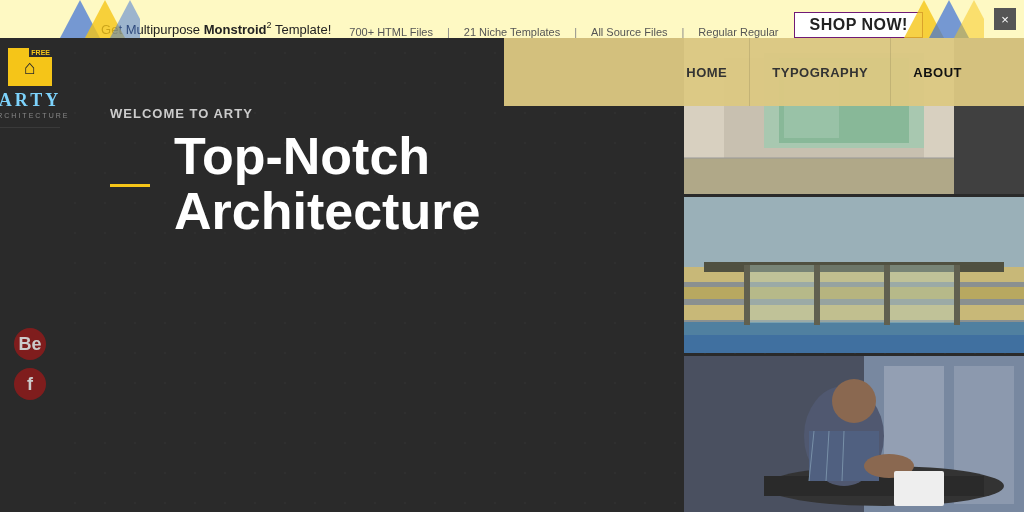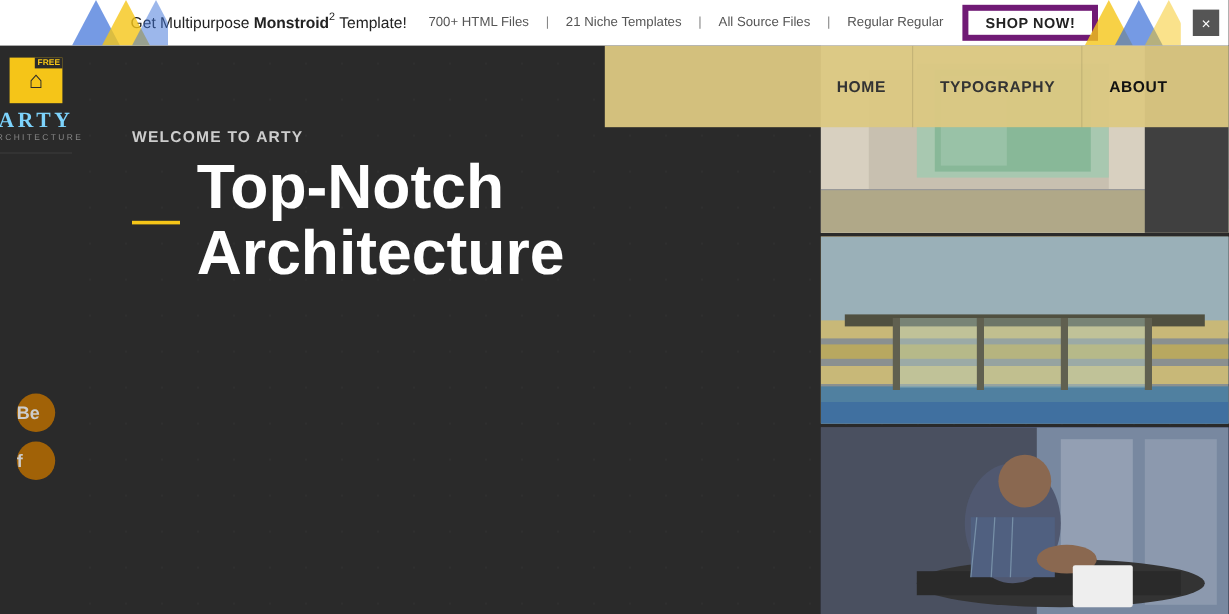--- a/index.html
+++ b/index.html
@@ -2,45 +2,45 @@
 <html><head>
   <meta charset="utf-8">
   <style>
     * { margin: 0; padding: 0; box-sizing: border-box; }
     body { width: 1024px; height: 512px; overflow: hidden; font-family: 'Arial', sans-serif; background: #2a2a2a; }
 
     
     .top-banner {
       width: 100%;
       height: 38px;
-      background: #ffffff;
-      display: flex;
-      align-items: center;
+      background: #fef9c3;
+      display: flex;
+      align-items: flex-end;
       justify-content: center;
       gap: 10px;
       position: relative;
       z-index: 10;
     }
     .banner-dividers {
       display: flex;
       gap: 14px;
       align-items: center;
       margin-left: 8px;
     }
     .banner-dividers span {
       color: #555;
       font-size: 11px;
     }
     .banner-dividers .sep { color: #888; }
     .shop-btn {
       background: #fff;
       color: #222;
-      border: 5px solid #701a75;
+      border: 1px solid #701a75;
       padding: 3px 14px;
-      font-size: 12px;
+      font-size: 16px;
       font-weight: 700;
       cursor: pointer;
       letter-spacing: 0.5px;
       margin-left: 6px;
     }
     .banner-close {
       position: absolute;
       right: 8px;
       top: 50%;
       transform: translateY(-50%);
@@ -125,26 +125,26 @@
       display: flex;
       flex-direction: column;
       align-items: center;
       gap: 8px;
       margin-top: 200px;
     }
     .social-btn {
       width: 32px;
       height: 32px;
       border-radius: 50%;
-      background: #a16207;
-      display: flex;
-      align-items: center;
-      justify-content: flex-start;
+      background: #7f1d1d;
+      display: flex;
+      align-items: center;
+      justify-content: center;
       color: #ccc;
-      font-size: 15px;
+      font-size: 18px;
       font-weight: 700;
       cursor: pointer;
     }
 
     
     .content-area {
       flex: 1;
       position: relative;
       background: #2a2a2a;
       overflow: hidden;
@@ -154,21 +154,21 @@
     .nav-area {
       position: absolute;
       top: 0;
       right: 0;
       width: 520px;
       height: 68px;
       background: rgba(220, 200, 130, 0.95);
       display: flex;
       align-items: center;
       justify-content: flex-end;
-      padding-right: 29px;
+      padding-right: 40px;
       z-index: 5;
     }
     .nav-links {
       display: flex;
       gap: 0;
       align-items: center;
     }
     .nav-item {
       padding: 0 22px;
       color: #333;
@@ -197,21 +197,21 @@
     .welcome-text {
       color: #ccc;
       font-size: 13px;
       letter-spacing: 1px;
       margin-bottom: 12px;
       font-weight: 600;
     }
     .hero-title-line {
       display: flex;
       align-items: center;
-      gap: 14px;
+      gap: 24px;
       margin-bottom: 0;
     }
     .gold-line {
       width: 40px;
       height: 3px;
       background: #f5c518;
       flex-shrink: 0;
     }
     .hero-title {
       color: #ffffff;

